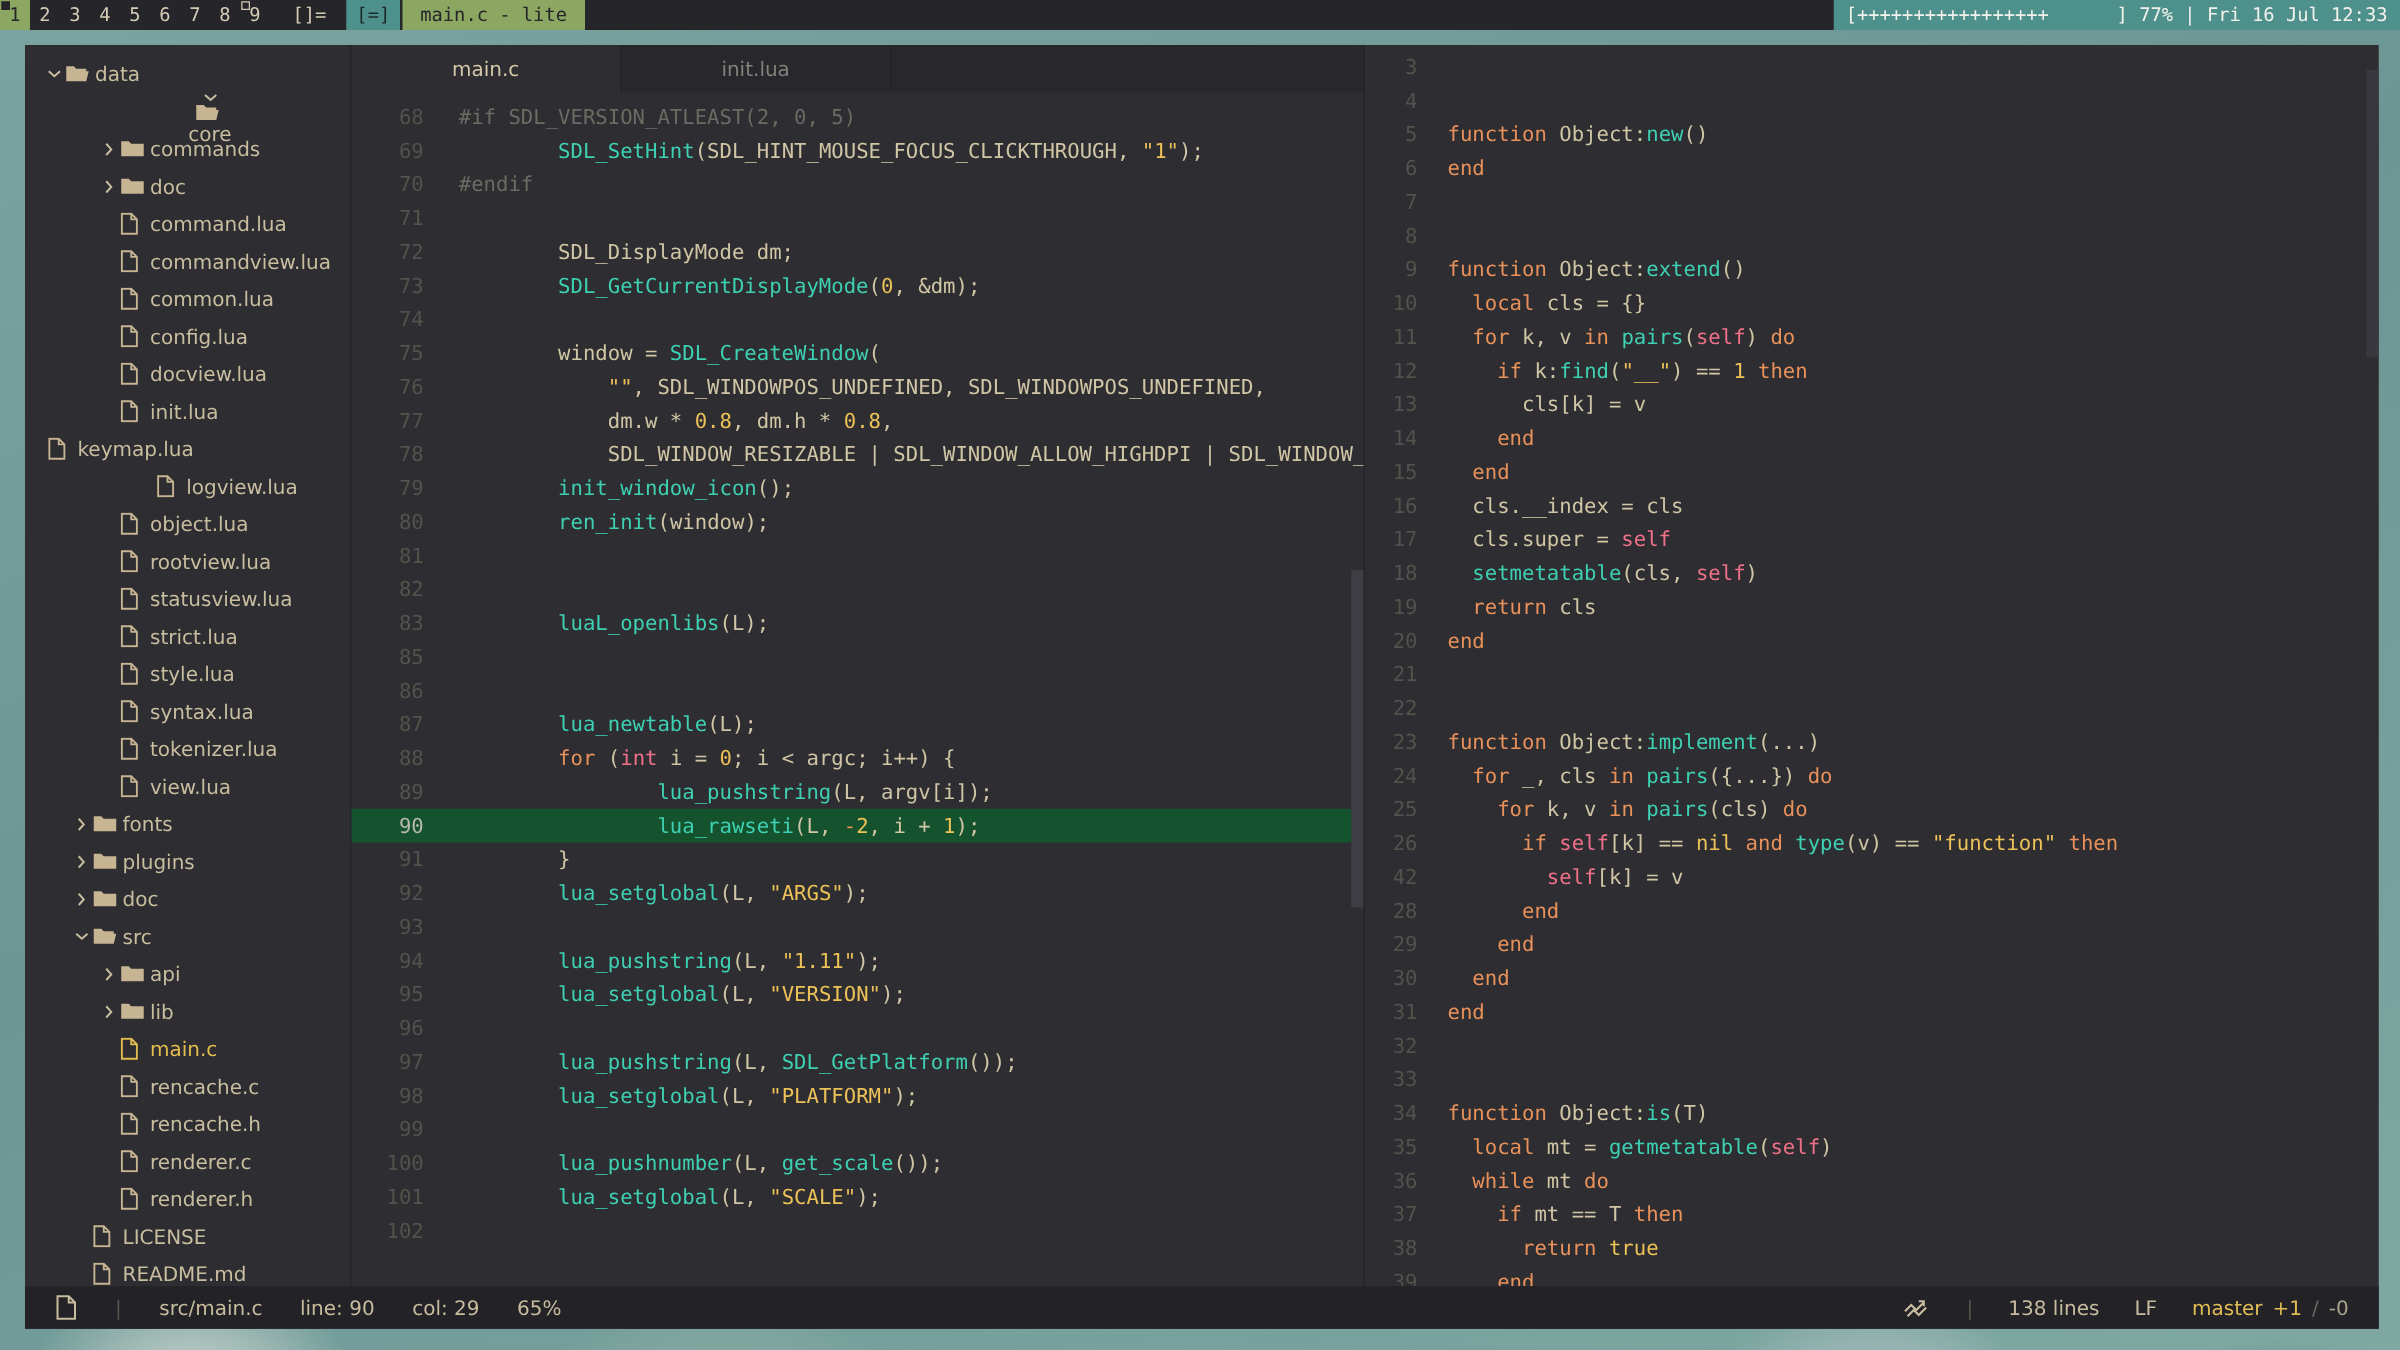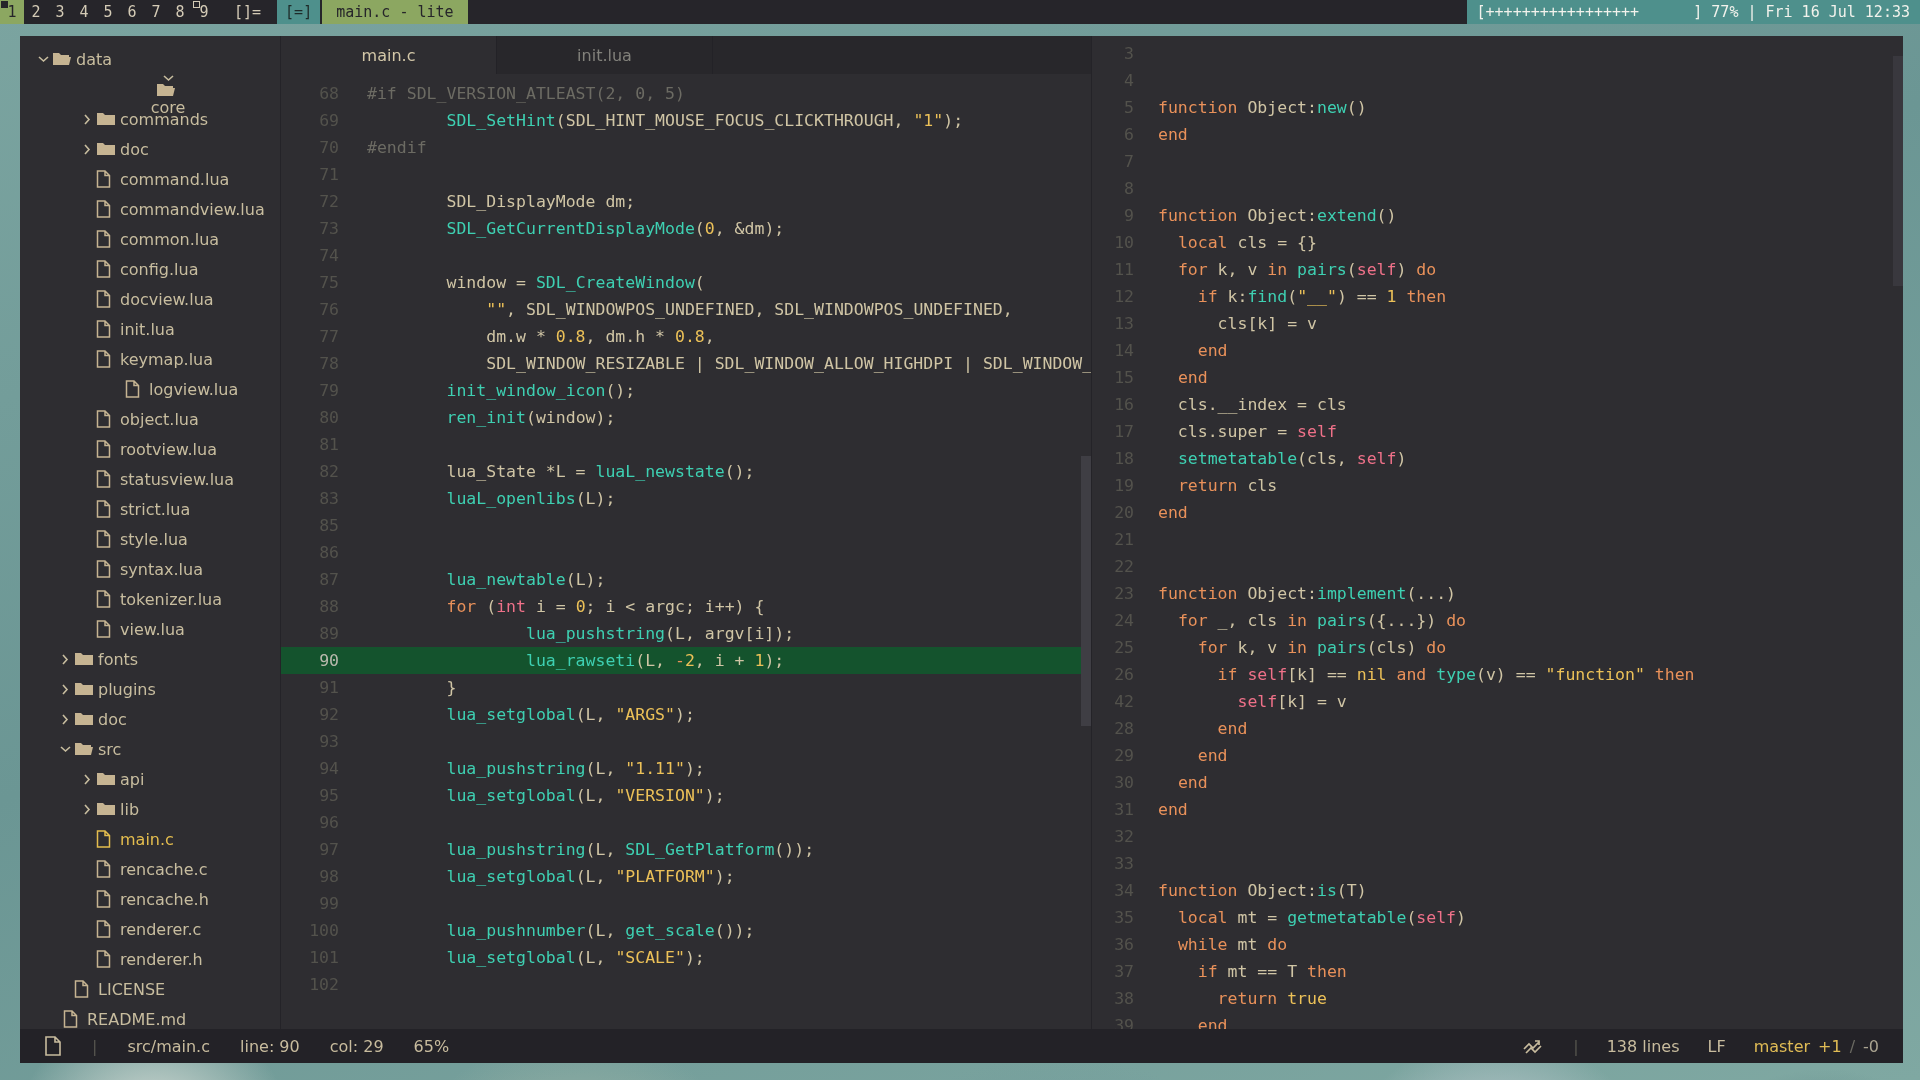--- a/index.html
+++ b/index.html
@@ -203,21 +203,21 @@
           </div>
           <div class="tree-row" style="padding-left: 58px;">
             <span class="chev"></span>
             <span class="ticon">
               <svg width="15" height="18" viewBox="0 0 15 18">
                 <path d="M1.5 1 h7.5 l4.5 4.5 v11.5 h-12 z M9 1 v4.5 h4.5" fill="none" stroke="#c6b492" stroke-width="1.5"></path>
               </svg>
             </span>
             <span class="tlabel">init.lua</span>
           </div>
-          <div class="tree-row" style="padding-left: 58px;">
+          <div class="tree-row" style="">
             <span class="chev"></span>
             <span class="ticon">
               <svg width="15" height="18" viewBox="0 0 15 18">
                 <path d="M1.5 1 h7.5 l4.5 4.5 v11.5 h-12 z M9 1 v4.5 h4.5" fill="none" stroke="#c6b492" stroke-width="1.5"></path>
               </svg>
             </span>
             <span class="tlabel">keymap.lua</span>
           </div>
           <div class="tree-row" style="padding-left: 87px;">
             <span class="chev"></span>
@@ -425,21 +425,21 @@
           </div>
           <div class="tree-row" style="padding-left: 36px;">
             <span class="chev"></span>
             <span class="ticon">
               <svg width="15" height="18" viewBox="0 0 15 18">
                 <path d="M1.5 1 h7.5 l4.5 4.5 v11.5 h-12 z M9 1 v4.5 h4.5" fill="none" stroke="#c6b492" stroke-width="1.5"></path>
               </svg>
             </span>
             <span class="tlabel">LICENSE</span>
           </div>
-          <div class="tree-row" style="padding-left: 25px;">
+          <div class="tree-row" style="padding-left: 36px;">
             <span class="chev"></span>
             <span class="ticon">
               <svg width="15" height="18" viewBox="0 0 15 18">
                 <path d="M1.5 1 h7.5 l4.5 4.5 v11.5 h-12 z M9 1 v4.5 h4.5" fill="none" stroke="#c6b492" stroke-width="1.5"></path>
               </svg>
             </span>
             <span class="tlabel">README.md</span>
           </div>
         </div>
 
@@ -456,21 +456,21 @@
             <div class="code-line"><span class="ln">72</span><span class="codetext"><span class="tok-t">        SDL_DisplayMode dm;</span></span></div>
             <div class="code-line"><span class="ln">73</span><span class="codetext"><span class="tok-t">        </span><span class="tok-fn">SDL_GetCurrentDisplayMode</span><span class="tok-t">(</span><span class="tok-lit">0</span><span class="tok-t">, &amp;dm);</span></span></div>
             <div class="code-line"><span class="ln">74</span><span class="codetext"></span></div>
             <div class="code-line"><span class="ln">75</span><span class="codetext"><span class="tok-t">        window = </span><span class="tok-fn">SDL_CreateWindow</span><span class="tok-t">(</span></span></div>
             <div class="code-line"><span class="ln">76</span><span class="codetext"><span class="tok-t">            </span><span class="tok-lit">""</span><span class="tok-t">, SDL_WINDOWPOS_UNDEFINED, SDL_WINDOWPOS_UNDEFINED,</span></span></div>
             <div class="code-line"><span class="ln">77</span><span class="codetext"><span class="tok-t">            dm.w * </span><span class="tok-lit">0.8</span><span class="tok-t">, dm.h * </span><span class="tok-lit">0.8</span><span class="tok-t">,</span></span></div>
             <div class="code-line"><span class="ln">78</span><span class="codetext"><span class="tok-t">            SDL_WINDOW_RESIZABLE | SDL_WINDOW_ALLOW_HIGHDPI | SDL_WINDOW_HIDDEN);</span></span></div>
             <div class="code-line"><span class="ln">79</span><span class="codetext"><span class="tok-t">        </span><span class="tok-fn">init_window_icon</span><span class="tok-t">();</span></span></div>
             <div class="code-line"><span class="ln">80</span><span class="codetext"><span class="tok-t">        </span><span class="tok-fn">ren_init</span><span class="tok-t">(window);</span></span></div>
             <div class="code-line"><span class="ln">81</span><span class="codetext"></span></div>
-            <div class="code-line"><span class="ln">82</span><span class="codetext"><span class="tok-t">        lua_State *L = </span><span class="tok-fn">luaL_newstate</span><span class="tok-t">();</span></span></div>
+            <div class="code-line"><span class="ln">82</span></div>
             <div class="code-line"><span class="ln">83</span><span class="codetext"><span class="tok-t">        </span><span class="tok-fn">luaL_openlibs</span><span class="tok-t">(L);</span></span></div>
             <div class="code-line"><span class="ln">85</span><span class="codetext"></span></div>
             <div class="code-line"><span class="ln">86</span><span class="codetext"></span></div>
             <div class="code-line"><span class="ln">87</span><span class="codetext"><span class="tok-t">        </span><span class="tok-fn">lua_newtable</span><span class="tok-t">(L);</span></span></div>
             <div class="code-line"><span class="ln">88</span><span class="codetext"><span class="tok-t">        </span><span class="tok-kw">for</span><span class="tok-t"> (</span><span class="tok-k2">int</span><span class="tok-t"> i = </span><span class="tok-lit">0</span><span class="tok-t">; i &lt; argc; i++) {</span></span></div>
             <div class="code-line"><span class="ln">89</span><span class="codetext"><span class="tok-t">                </span><span class="tok-fn">lua_pushstring</span><span class="tok-t">(L, argv[i]);</span></span></div>
             <div class="code-line current"><span class="ln">90</span><span class="codetext"><span class="tok-t">                </span><span class="tok-fn">lua_rawseti</span><span class="tok-t">(L, </span><span class="tok-kw">-</span><span class="tok-lit">2</span><span class="tok-t">, i + </span><span class="tok-lit">1</span><span class="tok-t">);</span></span></div>
             <div class="code-line"><span class="ln">91</span><span class="codetext"><span class="tok-t">        }</span></span></div>
             <div class="code-line"><span class="ln">92</span><span class="codetext"><span class="tok-t">        </span><span class="tok-fn">lua_setglobal</span><span class="tok-t">(L, </span><span class="tok-lit">"ARGS"</span><span class="tok-t">);</span></span></div>
             <div class="code-line"><span class="ln">93</span><span class="codetext"></span></div>

